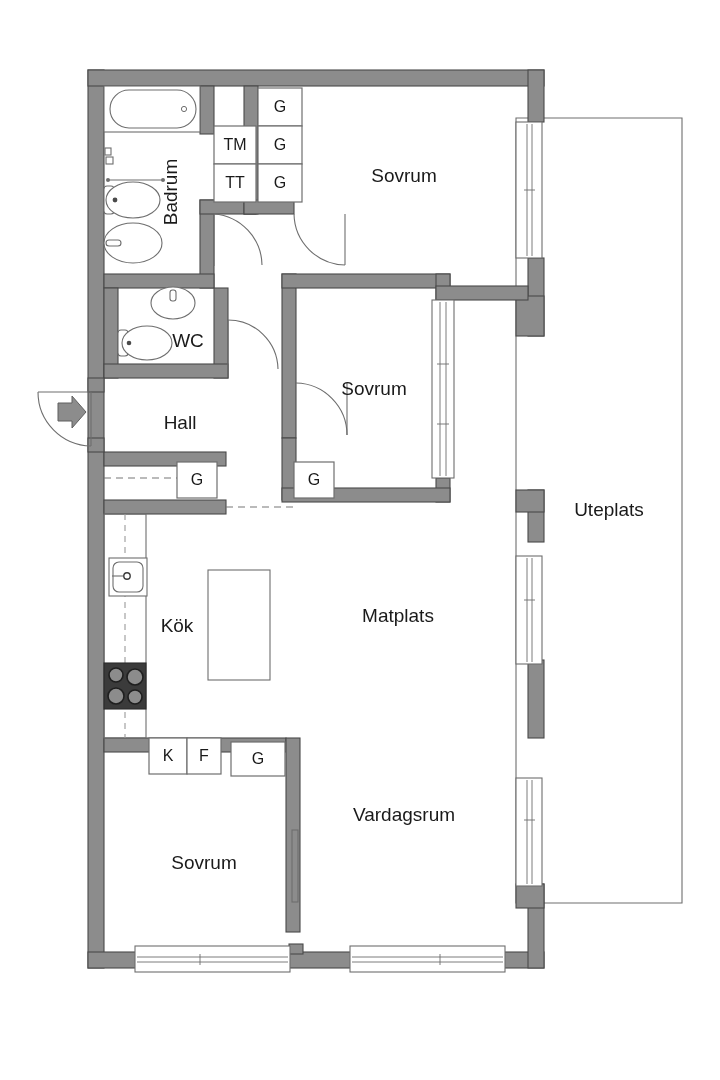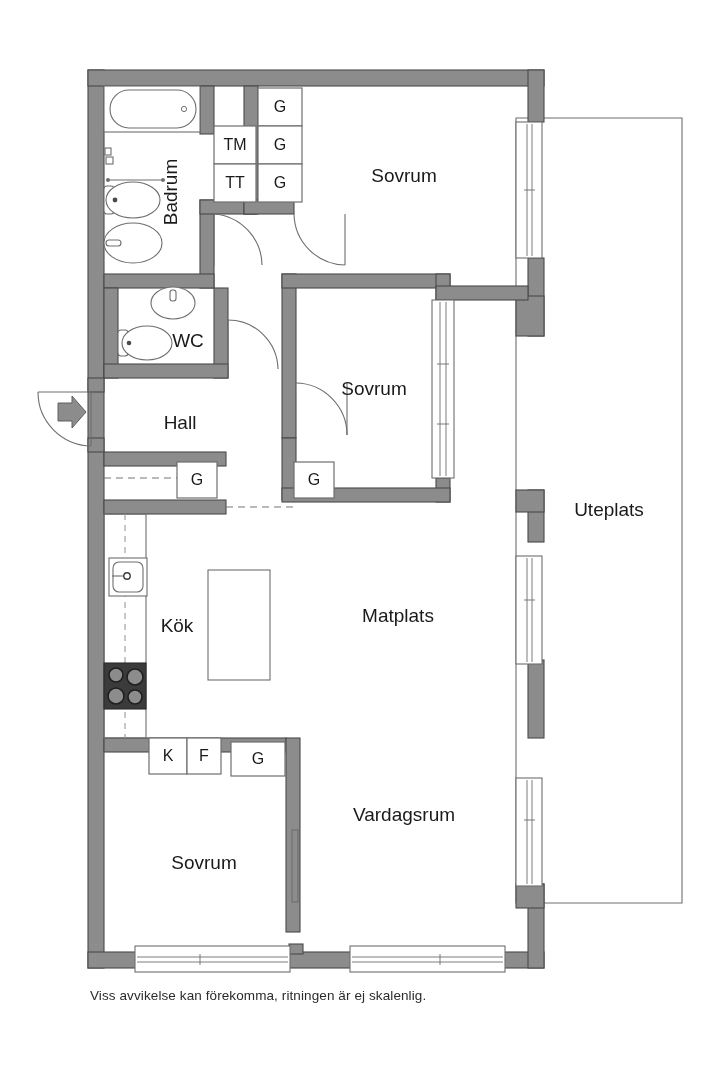--- a/index.html
+++ b/index.html
@@ -337,15 +337,14 @@
         <text class="room-label" x="374" y="390">Sovrum</text>
         <text class="room-label" x="177" y="627">Kök</text>
         <text class="room-label" x="398" y="617">Matplats</text>
         <text class="room-label" x="404" y="816">Vardagsrum</text>
         <text class="room-label" x="204" y="864">Sovrum</text>
         <text class="room-label" x="609" y="511">Uteplats</text>
       </g>
 
   </svg>
 
-  <div class="caption">Viss avvikelse kan förekomma, ritningen är ej skalenlig.</div>
 
 </div>
 
 </body></html>

